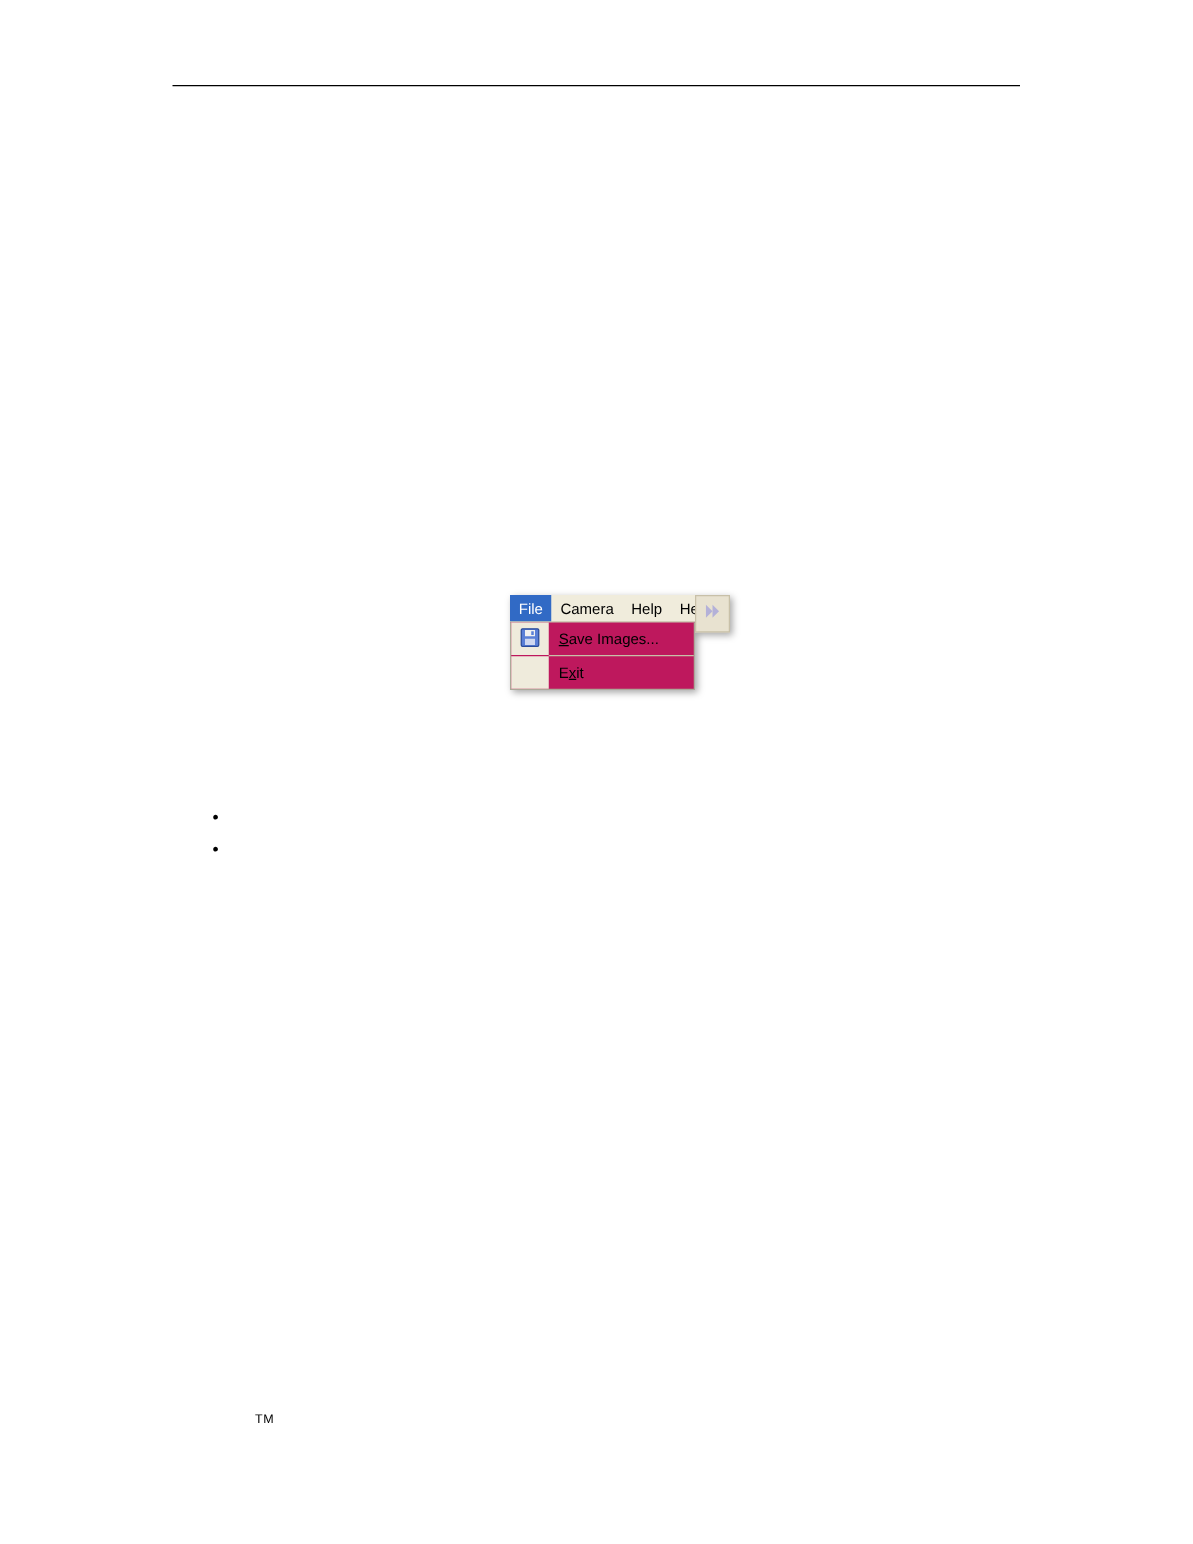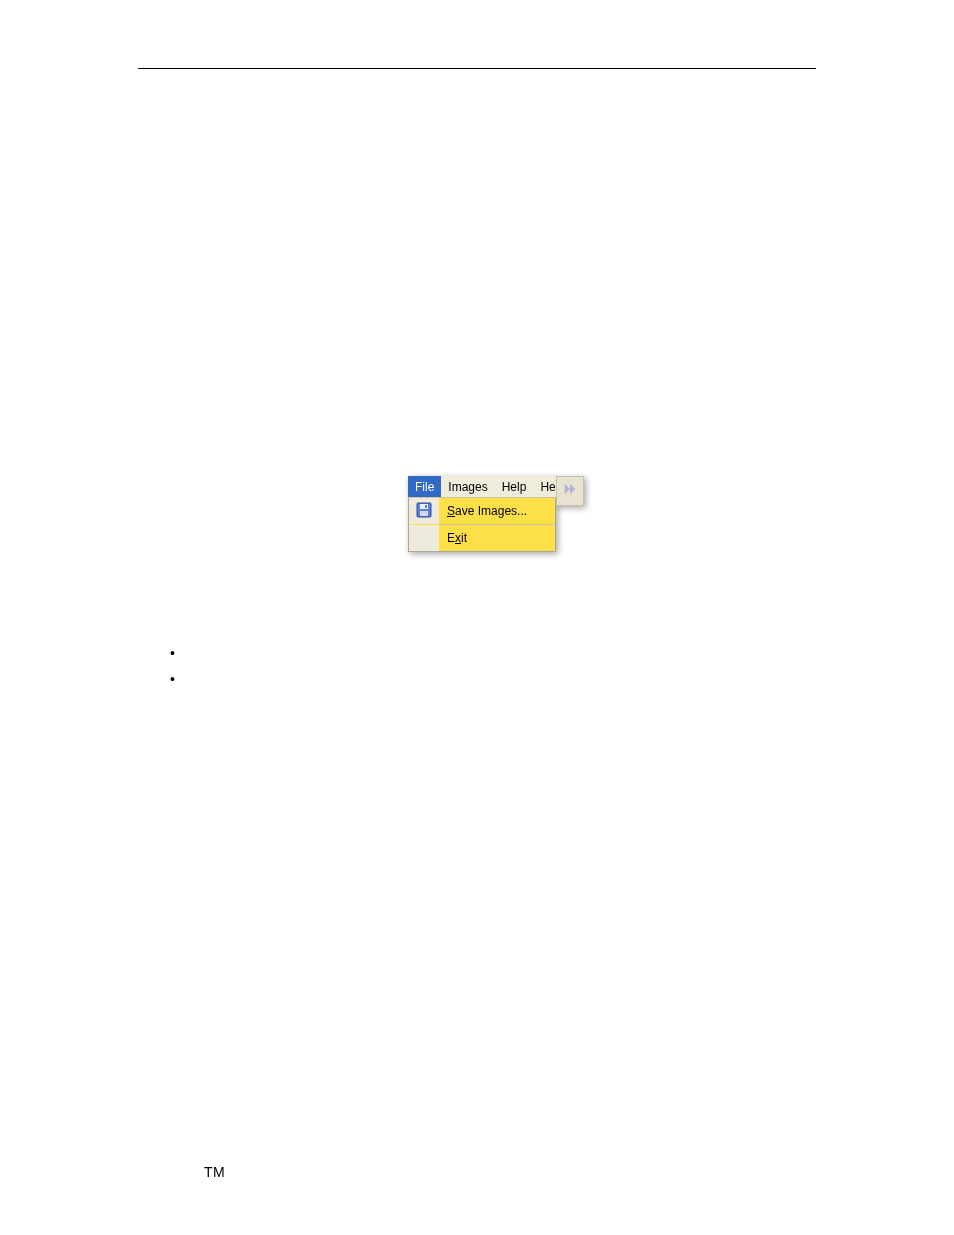--- a/index.html
+++ b/index.html
@@ -45,21 +45,21 @@
       padding: 0 7px;
       cursor: default;
       color: #000;
     }
     .menubar .menu-item.active {
       background: #316ac5;
       color: #fff;
     }
     .dropdown {
       width: 148px;
-      background: #fde047;
+      background: #be185d;
       border: 1px solid #aca899;
       border-top: none;
     }
     .drop-row {
       display: flex;
       align-items: center;
       height: 26px;
       font-size: 12px;
       color: #000;
       cursor: default;
@@ -115,24 +115,23 @@
       font-size: 14px;
       color: #000;
     }
     .bullet-list div {
       line-height: 26px;
     }
     .tm {
       position: absolute;
       left: 204px;
       top: 1130px;
-      font-size: 14px;
+      font-size: 10px;
       letter-spacing: 0.5px;
       color: #000;
-      margin-top: 34px;
     }
   </style>
 </head>
 <body>
 <div class="page">
 
   <div class="top-rule"></div>
 
   <div class="menu-widget">
 
@@ -140,21 +139,21 @@
       <span>
         <svg class="toolbar-icon-svg" viewBox="0 0 16 16">
           <path d="M2 2 L8 8 L2 14 Z" fill="#8a8ae0"></path>
           <path d="M8 2 L14 8 L8 14 Z" fill="#8a8ae0"></path>
         </svg>
       </span>
     </div>
 
     <div class="menubar">
       <div class="menu-item active">File</div>
-      <div class="menu-item">Images</div>
+      <div class="menu-item">Camera</div>
       <div class="menu-item">Help</div>
       <div class="menu-item">Help</div>
     </div>
 
     <div class="dropdown">
       <div class="drop-row">
         <div class="icon-col">
           <span>
             <svg class="save-icon-svg" viewBox="0 0 16 16">
               <rect x="1" y="1" width="14" height="14" rx="1" fill="#5a7fd6" stroke="#2a4b9a" stroke-width="1"></rect>

